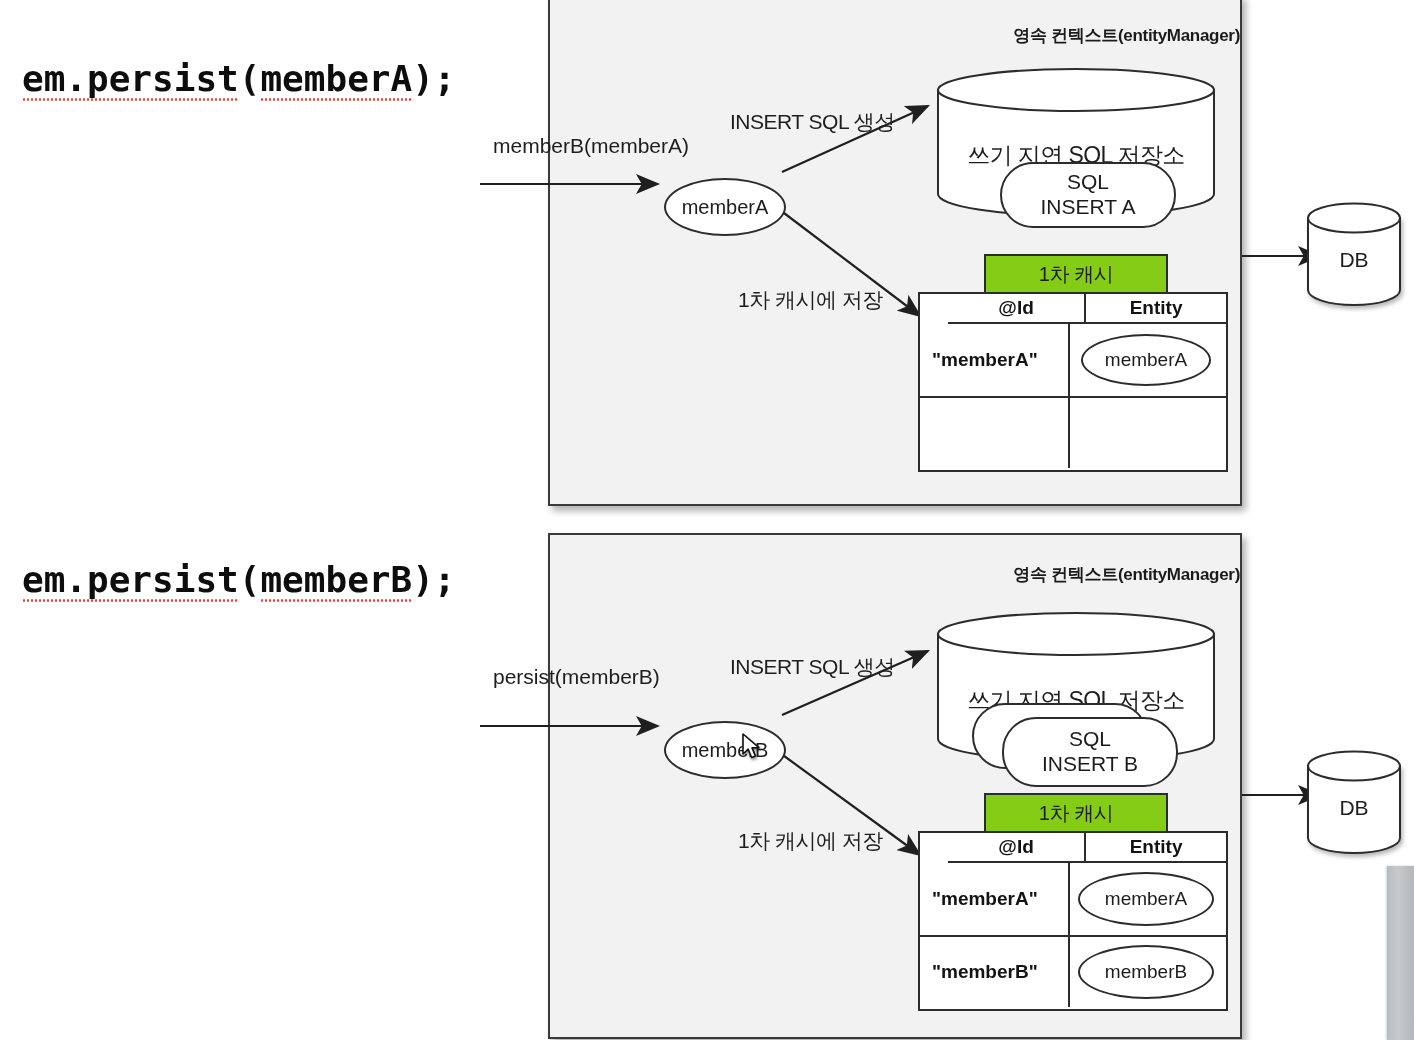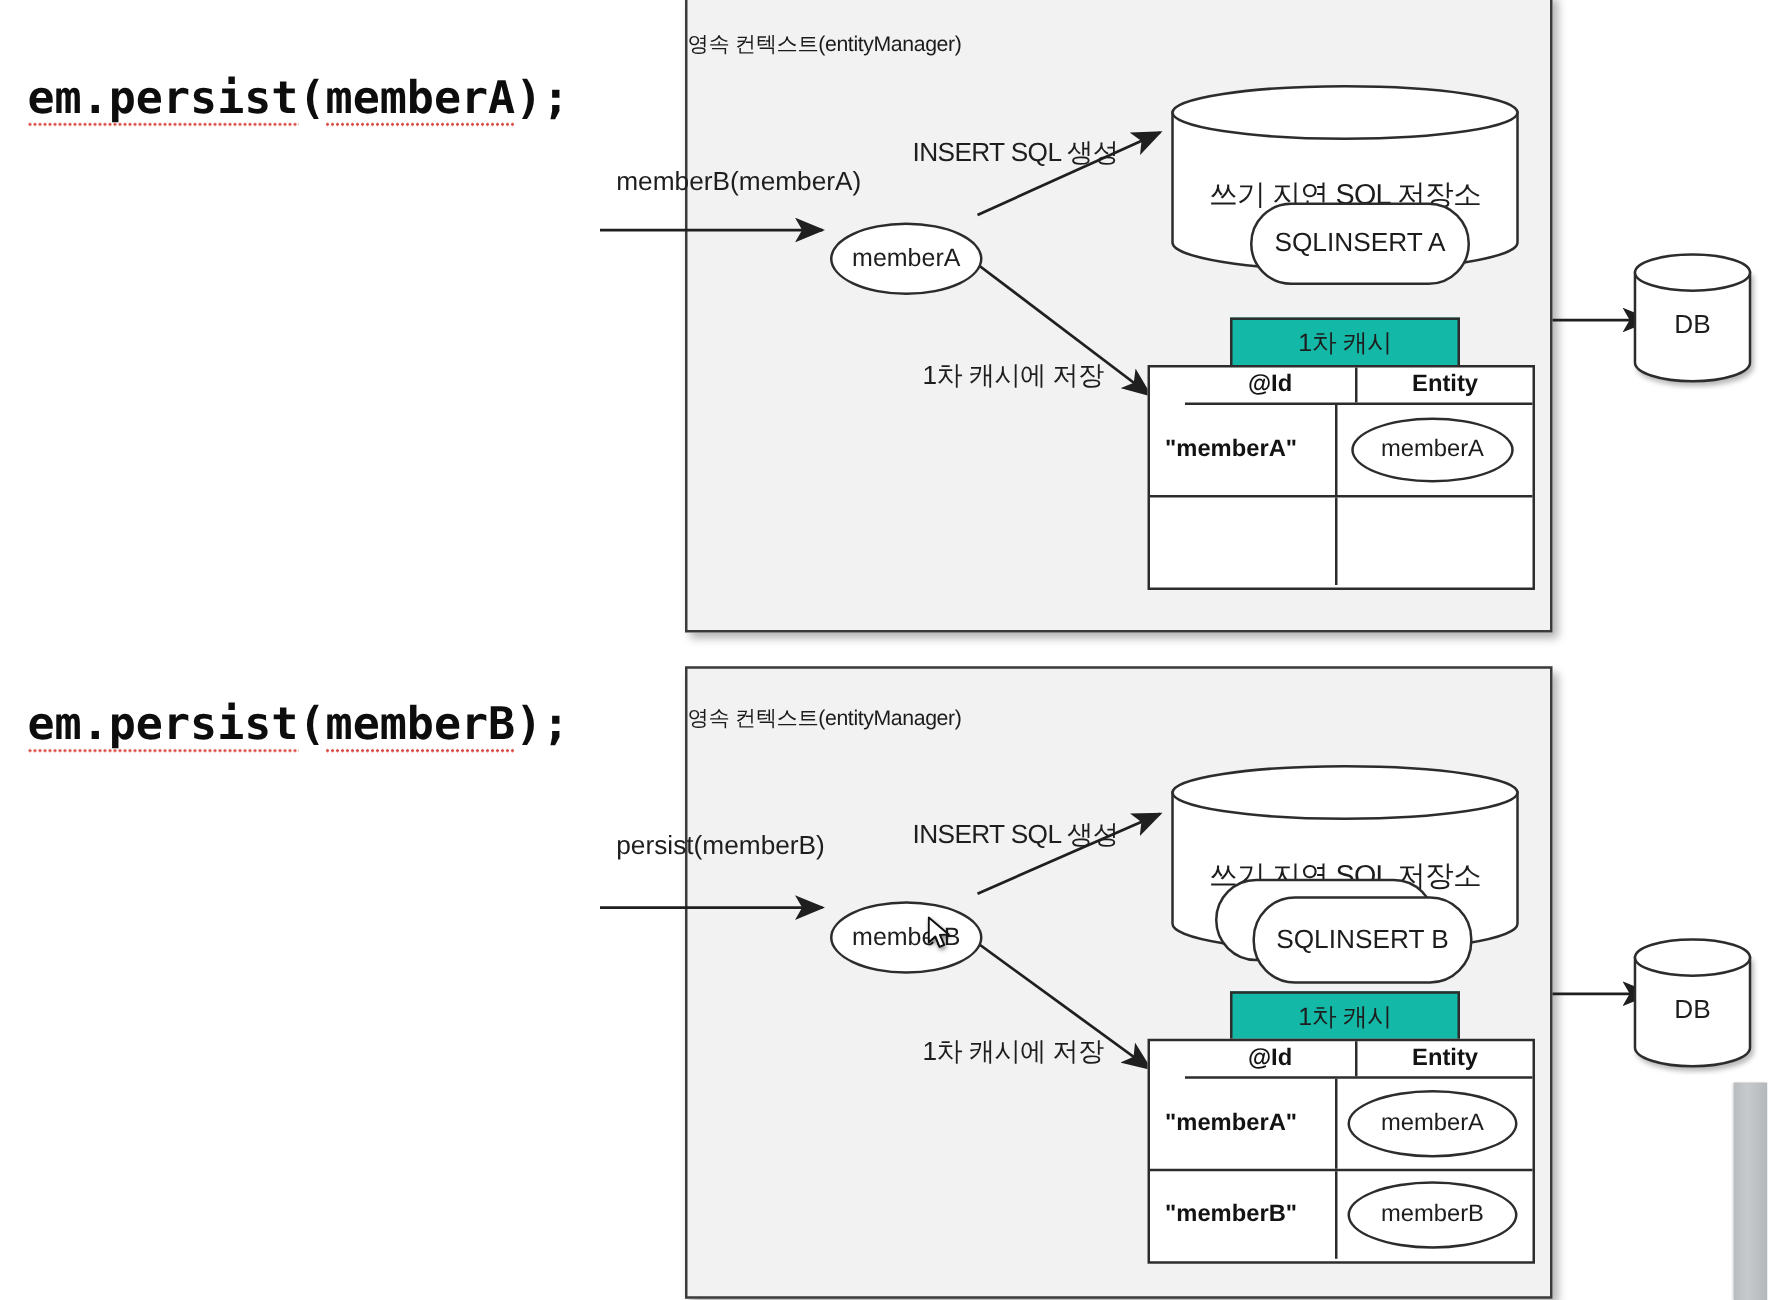--- a/index.html
+++ b/index.html
@@ -7,39 +7,39 @@
        font-family:"Liberation Sans","DejaVu Sans",sans-serif;}
 
   .code-line{position:absolute;left:22px;font-family:"DejaVu Sans Mono","Liberation Mono",monospace;
              font-size:36px;font-weight:700;color:#0d0d0d;letter-spacing:0px;white-space:nowrap;}
   .code-line .sp{ background-image:radial-gradient(circle, #d9463e 1px, transparent 1.4px);
                   background-size:4px 3px; background-repeat:repeat-x;
                   background-position:0 calc(100% - 1px); padding-bottom:3px;}
 
   .panel{position:absolute;background:#f2f2f2;border:2px solid #3a3a3a;
          box-shadow:4px 5px 7px rgba(0,0,0,0.30);}
-  .panel-title{position:absolute;width:100%;text-align:left;font-size:17px;font-weight:400;
+  .panel-title{position:absolute;width:100%;text-align:right;font-size:17px;font-weight:700;
                color:#1b1b1b;letter-spacing:-0.3px;}
 
   svg.layer{position:absolute;left:0;top:0;overflow:visible;}
   .lbl{position:absolute;font-size:21px;color:#1e1e1e;white-space:nowrap;}
   .lbl-kr{position:absolute;font-size:21px;color:#1e1e1e;white-space:nowrap;letter-spacing:-0.5px;text-align:right;}
 
   .ellipse-box{position:absolute;display:flex;align-items:center;justify-content:center;
                border:2px solid #2c2c2c;border-radius:50%;background:#ffffff;
                font-size:20px;color:#1e1e1e;}
   .cyl{position:absolute;}
   .cyl-label{position:absolute;width:100%;text-align:center;font-size:23px;color:#1d1d1d;
              letter-spacing:-0.6px;white-space:nowrap;}
   .sqlbox{position:absolute;border:2px solid #2c2c2c;border-radius:34px;background:#ffffff;
-          display:flex;flex-direction:row;align-items:center;justify-content:center;
+          display:flex;flex-direction:column;align-items:center;justify-content:center;
           font-size:21px;line-height:1.18;color:#1c1c1c;text-align:right;}
   .sqlbox.ghost{background:#ffffff;}
 
-  .cachetab{position:absolute;border:2px solid #2c2c2c;background:#14b8a6;
+  .cachetab{position:absolute;border:2px solid #2c2c2c;background:#84cc16;
             display:flex;align-items:center;justify-content:center;font-size:20px;
             color:#1d1d1d;letter-spacing:-0.4px;z-index:2;}
   .ctable{position:absolute;border:2px solid #2c2c2c;background:#ffffff;z-index:3;
           display:flex;flex-direction:column;}
   .crow{display:flex;flex:0 0 auto;}
   .cth,.ctd{border-right:2px solid #2c2c2c;display:flex;align-items:center;
             box-sizing:border-box;}
   .cth:last-child,.ctd:last-child{border-right:none;}
   .crow.hdr{border-bottom:2px solid #2c2c2c;height:28px;margin-left:28px;}
   .cth{justify-content:center;font-size:19px;font-weight:700;color:#131313;}

